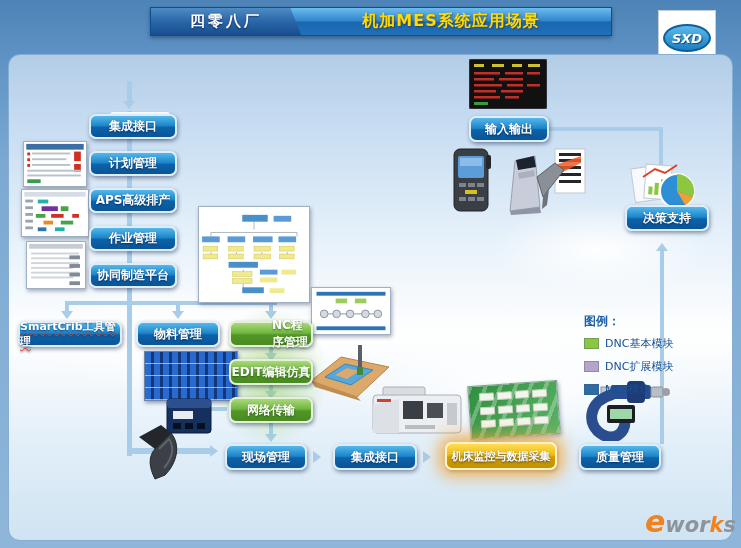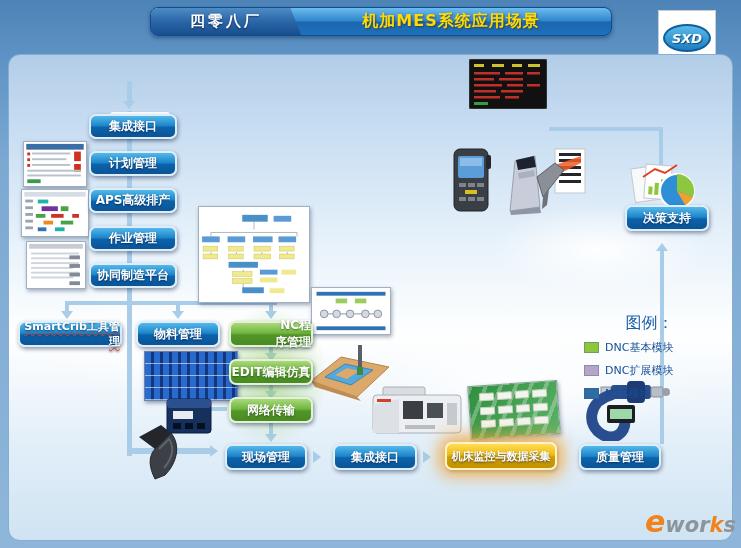--- a/index.html
+++ b/index.html
@@ -1,42 +1,42 @@
 <!DOCTYPE html>
 <html><head>
 <meta charset="utf-8">
 <style>
   * { margin:0; padding:0; box-sizing:border-box; }
   body { font-family:"DejaVu Sans","Liberation Sans",sans-serif; }
   .stage { position:relative; width:741px; height:548px; overflow:hidden;
            background:linear-gradient(180deg,#4d83b6 0%,#5e92c4 10%,#7ca9d2 30%,#8fb6da 100%); }
 
   
-  .hdr { position:absolute; left:150px; top:7px; width:462px; height:29px; border-radius:8px;
+  .hdr { position:absolute; left:150px; top:7px; width:462px; height:29px; border-radius:0;
          background:linear-gradient(180deg,#6cbcee 0%,#2f86cc 48%,#1a67b0 52%,#1f71ba 100%);
          border:1px solid #0d4f8e; box-shadow:0 2px 4px rgba(0,20,60,.4); overflow:hidden; }
   .hdr-left { position:absolute; left:0; top:0; width:150px; height:100%;
          background:linear-gradient(180deg,#4f8cc4 0%,#2a66a8 50%,#174e8e 100%);
          clip-path:polygon(0 0,93% 0,100% 100%,0 100%);
          display:flex; align-items:center; justify-content:center;
          color:#fff; font-weight:bold; font-size:15px; letter-spacing:3px; text-shadow:0 1px 2px rgba(0,0,40,.6); }
   .hdr-title { position:absolute; left:150px; top:0; width:300px; height:100%;
          display:flex; align-items:center; justify-content:center;
          color:#ffd900; font-weight:bold; font-size:16px; letter-spacing:1px; text-shadow:1px 1px 2px rgba(60,30,0,.55); }
   .logo { position:absolute; left:658px; top:10px; width:58px; height:56px; background:#fff;
           border:1px solid #c9ced6; display:flex; align-items:center; justify-content:center; }
   .logo-oval { width:48px; height:28px; border-radius:50%;
           background:linear-gradient(180deg,#5bb9e8,#1d7fc2); border:2px solid #0f5f9f;
           display:flex; align-items:center; justify-content:center;
           color:#fff; font-style:italic; font-weight:bold; font-size:13px; text-shadow:1px 1px 1px #0a4a80; }
 
   
   .panel { position:absolute; left:8px; top:54px; width:725px; height:487px; border-radius:12px;
            border:1px solid #86aed4; overflow:hidden;
-           background:linear-gradient(180deg,#b2cde7 0%,#c6dcf1 14%,#e9f3fb 40%,#ffffff 58%,#e2eff9 80%,#cfe3f2 100%);text-align:right; }
+           background:linear-gradient(180deg,#b2cde7 0%,#c6dcf1 14%,#e9f3fb 40%,#ffffff 58%,#e2eff9 80%,#cfe3f2 100%); }
   .cloud { position:absolute; background:radial-gradient(ellipse at center,rgba(255,255,255,.95),rgba(255,255,255,0) 70%); pointer-events:none; }
 
   
   .ln { position:absolute; background:#a9cde9; }
   .arr { position:absolute; width:0; height:0; }
   .arr.down  { border-left:6px solid transparent; border-right:6px solid transparent; border-top:8px solid #a9cde9; }
   .arr.up    { border-left:6px solid transparent; border-right:6px solid transparent; border-bottom:8px solid #a9cde9; }
   .arr.right { border-top:6px solid transparent; border-bottom:6px solid transparent; border-left:8px solid #a9cde9; }
   .arr.left  { border-top:6px solid transparent; border-bottom:6px solid transparent; border-right:8px solid #a9cde9; }
 
@@ -53,21 +53,21 @@
   .glow-green { position:absolute; background:radial-gradient(ellipse at center,rgba(150,205,100,.6),rgba(150,205,100,0) 72%); z-index:2; }
 
   
   .capp { position:absolute; left:101px; top:57px; width:60px; height:25px; z-index:6;
           background:linear-gradient(180deg,#e8f2fa,#c3daee); border:2px solid #fff; border-radius:3px 3px 6px 3px;
           box-shadow:1px 2px 3px rgba(0,20,60,.35); display:flex; align-items:center; justify-content:center;
           color:#14508e; font-weight:bold; font-size:13px; letter-spacing:1px; }
 
   
   .legend { position:absolute; left:575px; top:258px; z-index:5; }
-  .legend-title { color:#1e5fa9; font-weight:normal; font-size:16px; margin-bottom:6px; }
+  .legend-title { color:#1e5fa9; font-weight:bold; font-size:12px; margin-bottom:6px; }
   .legend-row { display:flex; align-items:center; gap:6px; margin-bottom:8px; }
   .legend-swatch { width:15px; height:11px; border:1px solid rgba(60,90,130,.35); }
   .legend-label { color:#164f94; font-size:11px; font-weight:normal; }
 
   
   .img { position:absolute; z-index:4; }
   .shot { background:#fff; border:1px solid #9fb0c2; box-shadow:1px 2px 4px rgba(0,20,60,.35); }
   .shelf { background:
       repeating-linear-gradient(0deg, rgba(255,255,255,.55) 0 1px, rgba(255,255,255,0) 1px 12px),
       repeating-linear-gradient(90deg,#2a6ace 0 6px,#12387c 6px 9px);
@@ -380,20 +380,21 @@
     </svg>
 
     <div class="capp">CAPP</div>
 
     <div class="btn b-blue" style="left:80px;top:59px;width:88px;height:25px;">集成接口</div>
     <div class="btn b-blue" style="left:80px;top:96px;width:88px;height:25px;">计划管理</div>
     <div class="btn b-blue" style="left:80px;top:133px;width:88px;height:25px;">APS高级排产</div>
     <div class="btn b-blue" style="left:80px;top:171px;width:88px;height:25px;">作业管理</div>
     <div class="btn b-blue" style="left:80px;top:208px;width:88px;height:25px;">协同制造平台</div>
 
+    <div class="btn b-blue" style="left:460px;top:61px;width:80px;height:26px;">输入输出</div>
     <div class="btn b-blue" style="left:616px;top:150px;width:84px;height:26px;">决策支持</div>
 
     <div class="btn b-blue" style="left:127px;top:266px;width:84px;height:26px;">物料管理</div>
     <div class="btn b-blue" style="left:9px;top:266px;width:104px;height:26px;font-size:11px;">
       <span class="wavy">SmartCrib工具管理</span>
     </div>
     <div class="btn b-green" style="left:220px;top:266px;width:84px;height:26px;padding-left:41px;">NC程序管理</div>
     <div class="btn b-green" style="left:220px;top:304px;width:84px;height:26px;">EDIT编辑仿真</div>
     <div class="btn b-green" style="left:220px;top:342px;width:84px;height:26px;">网络传输</div>
 

